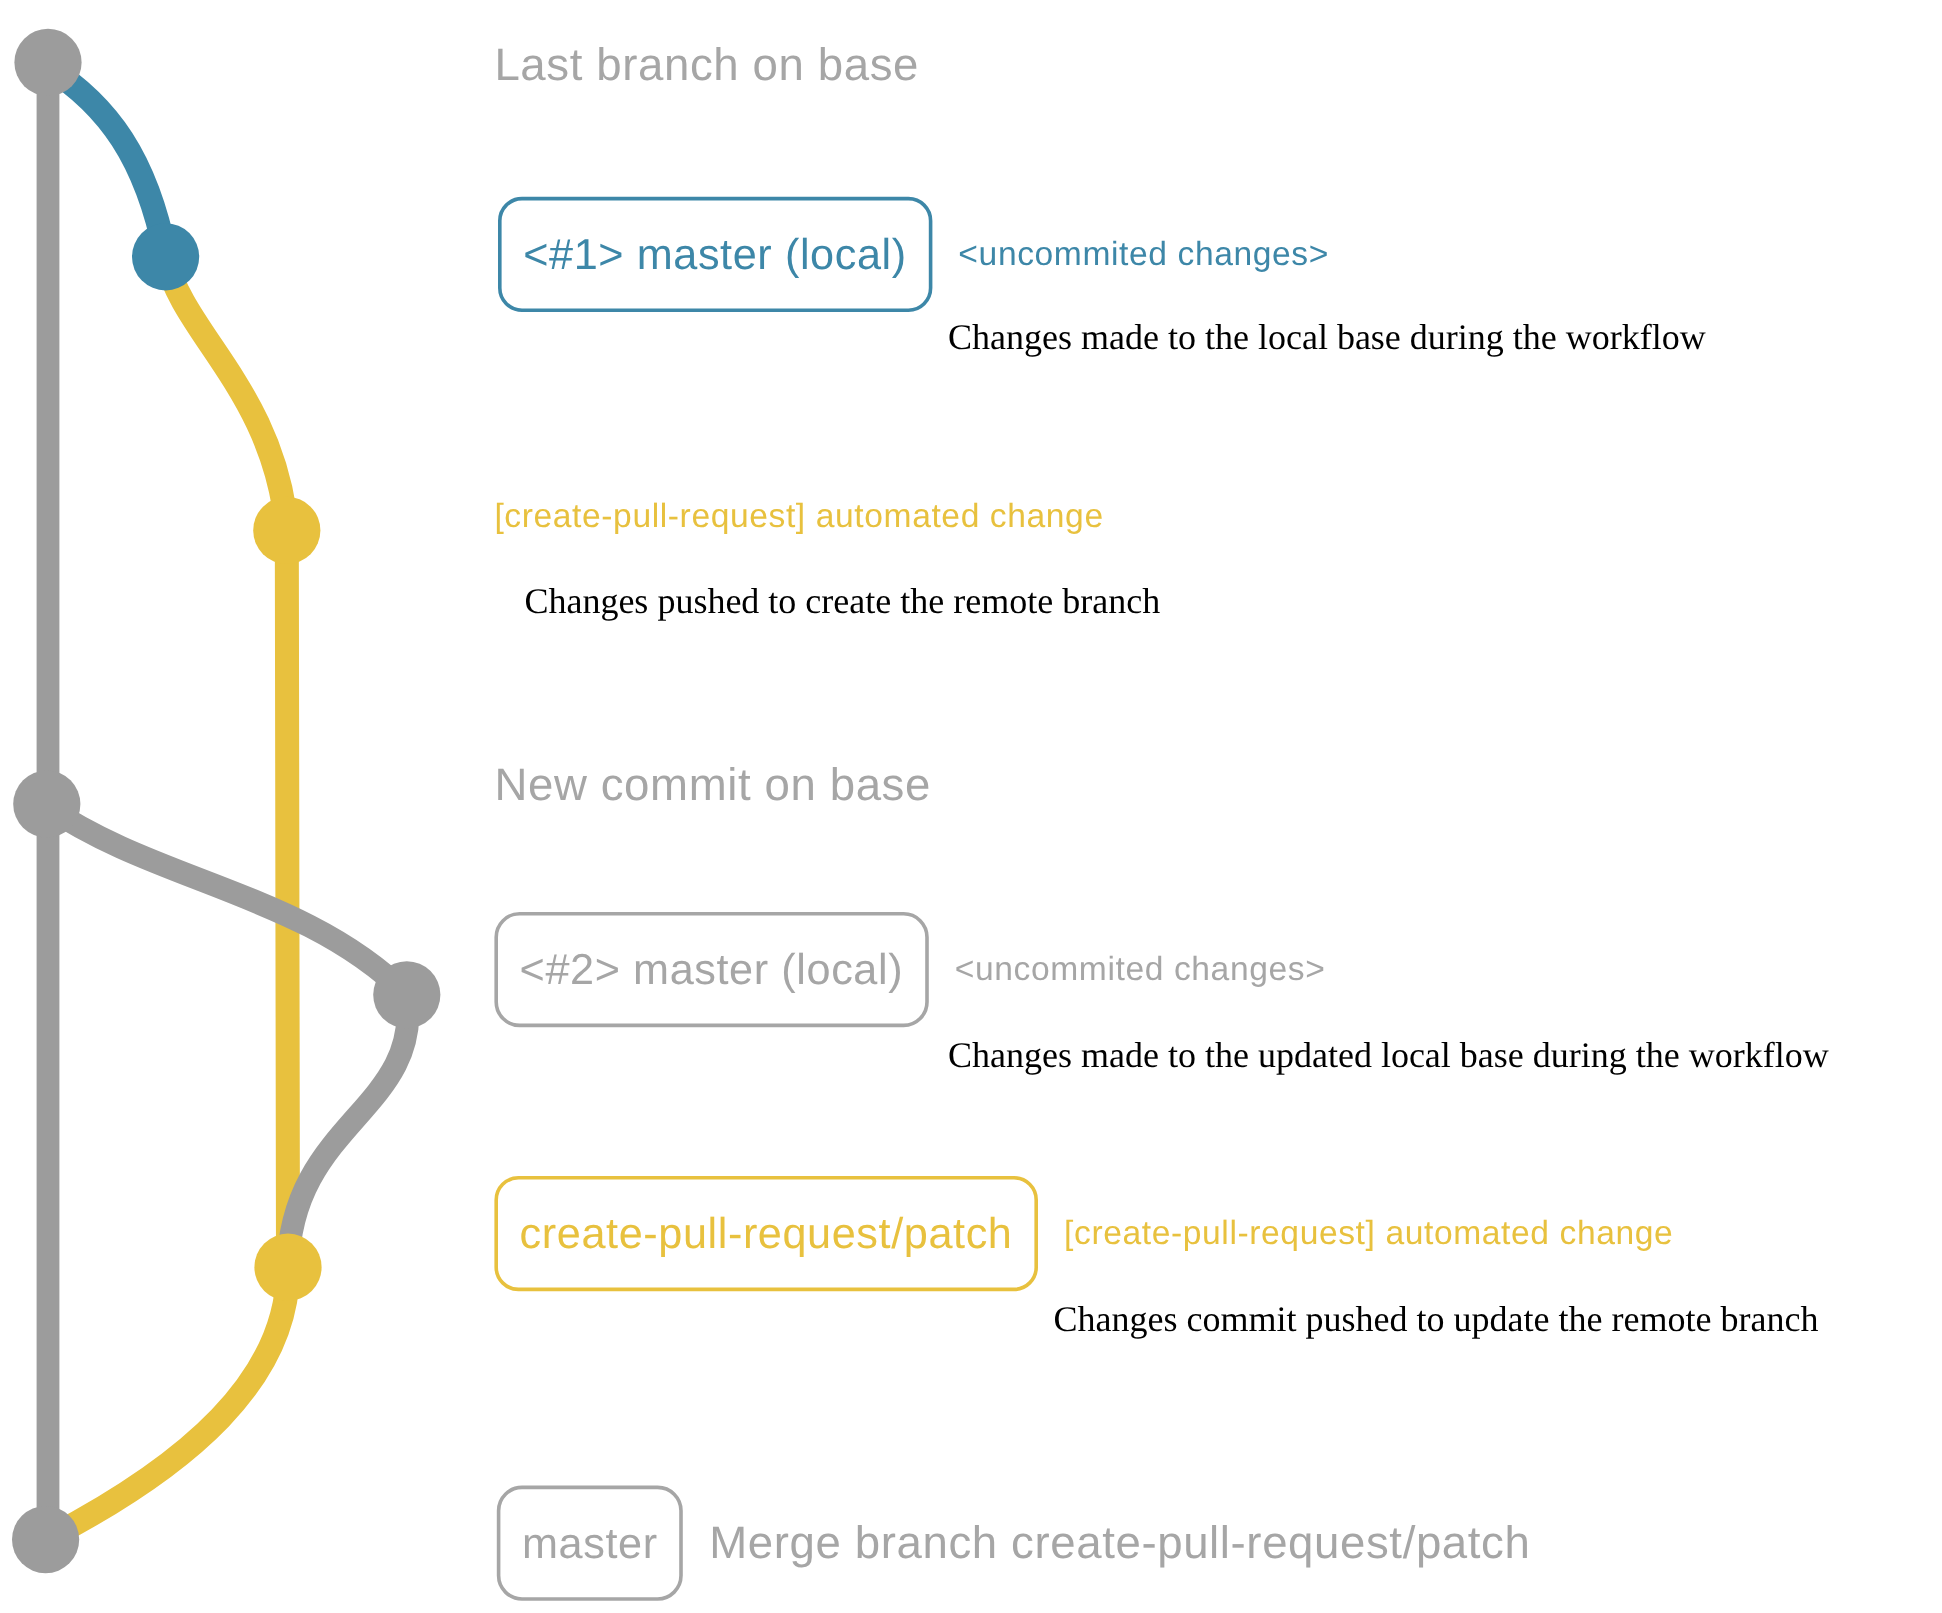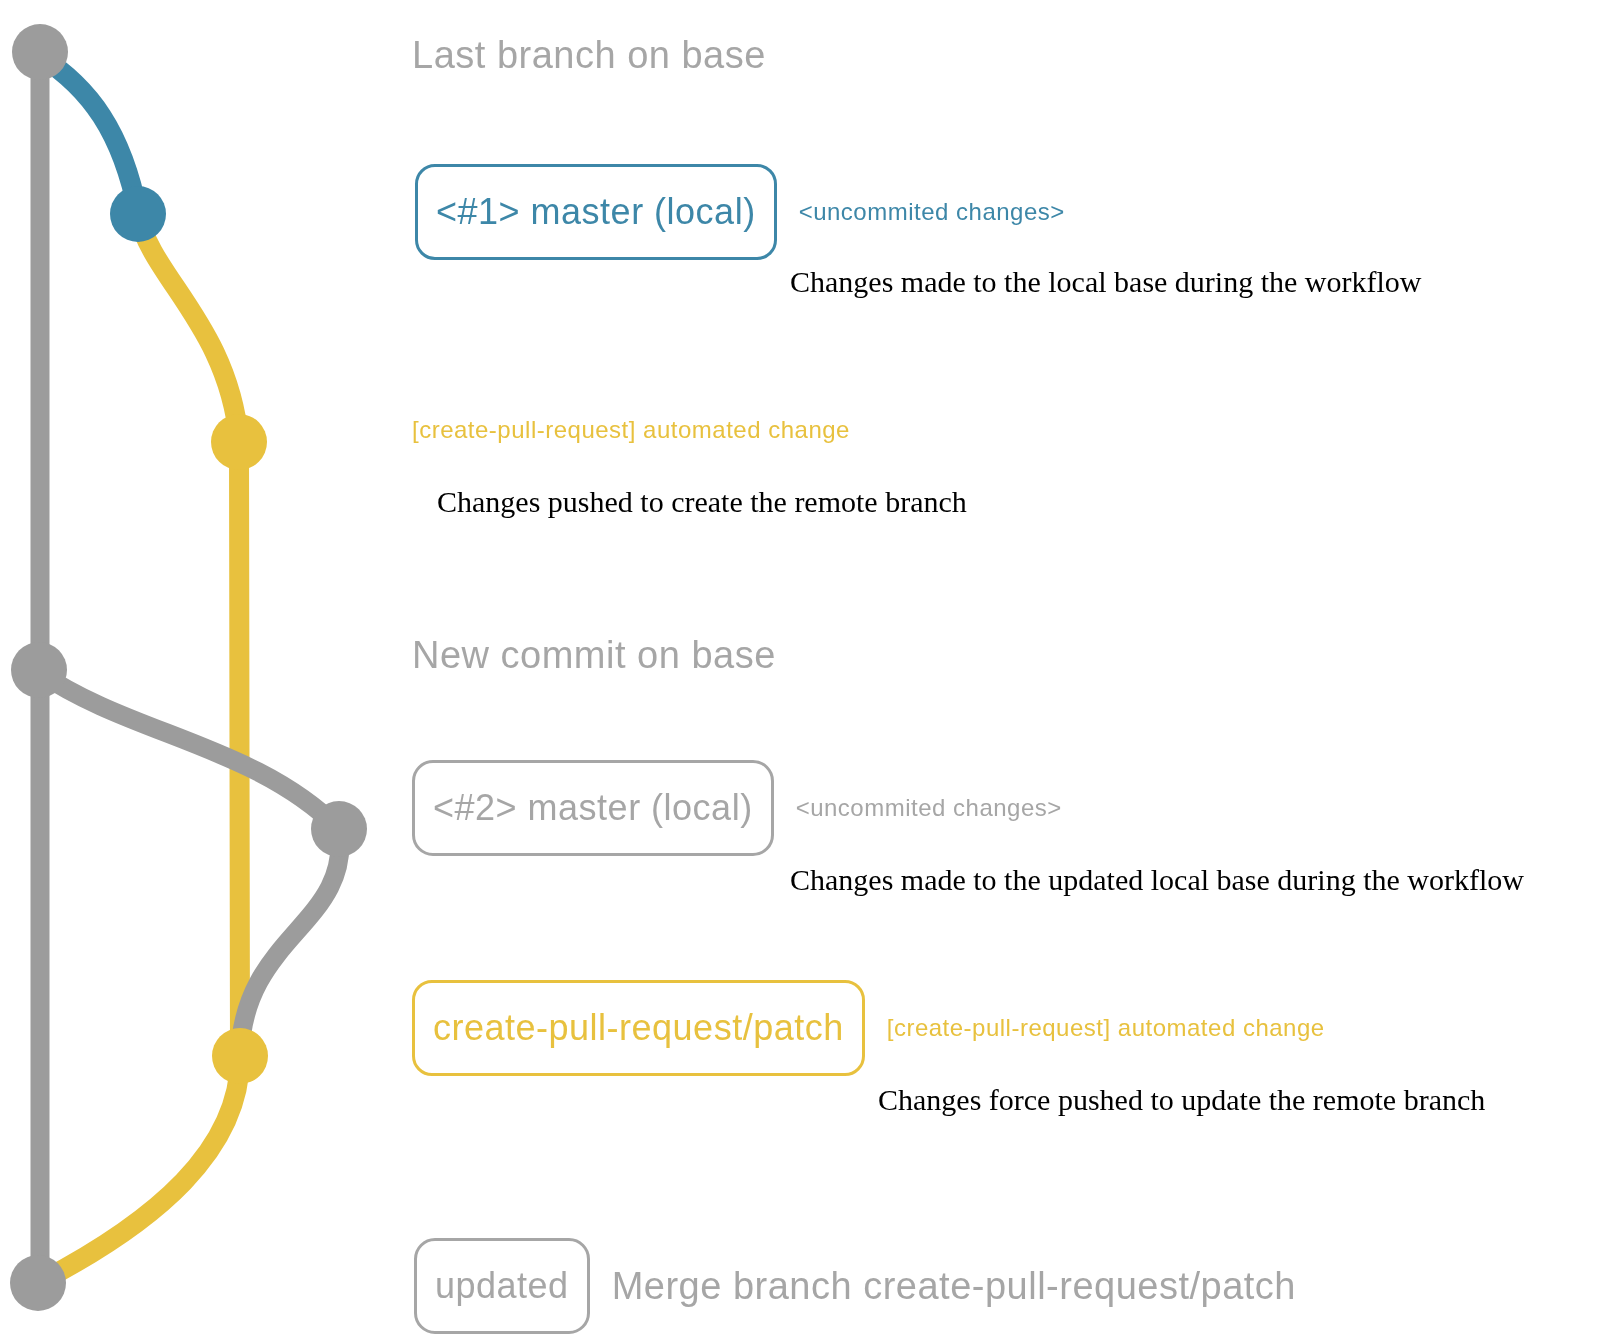--- a/index.html
+++ b/index.html
@@ -40,21 +40,21 @@
     display:inline-flex;
     align-items:center;
     justify-content:center;
     padding:24px 18px;
     border:3px solid currentColor;
     border-radius:20px;
     font-size:36px;
     letter-spacing:0.5px;
   }
   .annotation{
-    font-size:24px;
+    font-size:28px;
     letter-spacing:0.5px;
   }
   .desc{
     position:absolute;
     transform:translateY(-50%);
     font-family:Liberation Serif, serif;
     font-size:30px;
     color:var(--c-black);
     white-space:nowrap;
     margin-top:24px;
@@ -109,20 +109,20 @@
   <div class="row" style="left:412px;top:808px">
     <span class="badge c-gray">&lt;#2&gt; master (local)</span>
     <span class="annotation c-gray">&lt;uncommited changes&gt;</span>
   </div>
   <div class="desc" style="left:790px;top:856px">Changes made to the updated local base during the workflow</div>
 
   <div class="row" style="left:412px;top:1028px">
     <span class="badge c-yellow">create-pull-request/patch</span>
     <span class="annotation c-yellow">[create-pull-request] automated change</span>
   </div>
-  <div class="desc" style="left:878px;top:1076px">Changes force pushed to update the remote branch</div>
+  <div class="desc" style="left:878px;top:1076px">Changes commit pushed to update the remote branch</div>
 
   <div class="row" style="left:414px;top:1286px">
-    <span class="badge c-gray">updated</span>
+    <span class="badge c-gray">master</span>
     <span class="caption">Merge branch create-pull-request/patch</span>
   </div>
 
 </div>
 
 </body></html>

